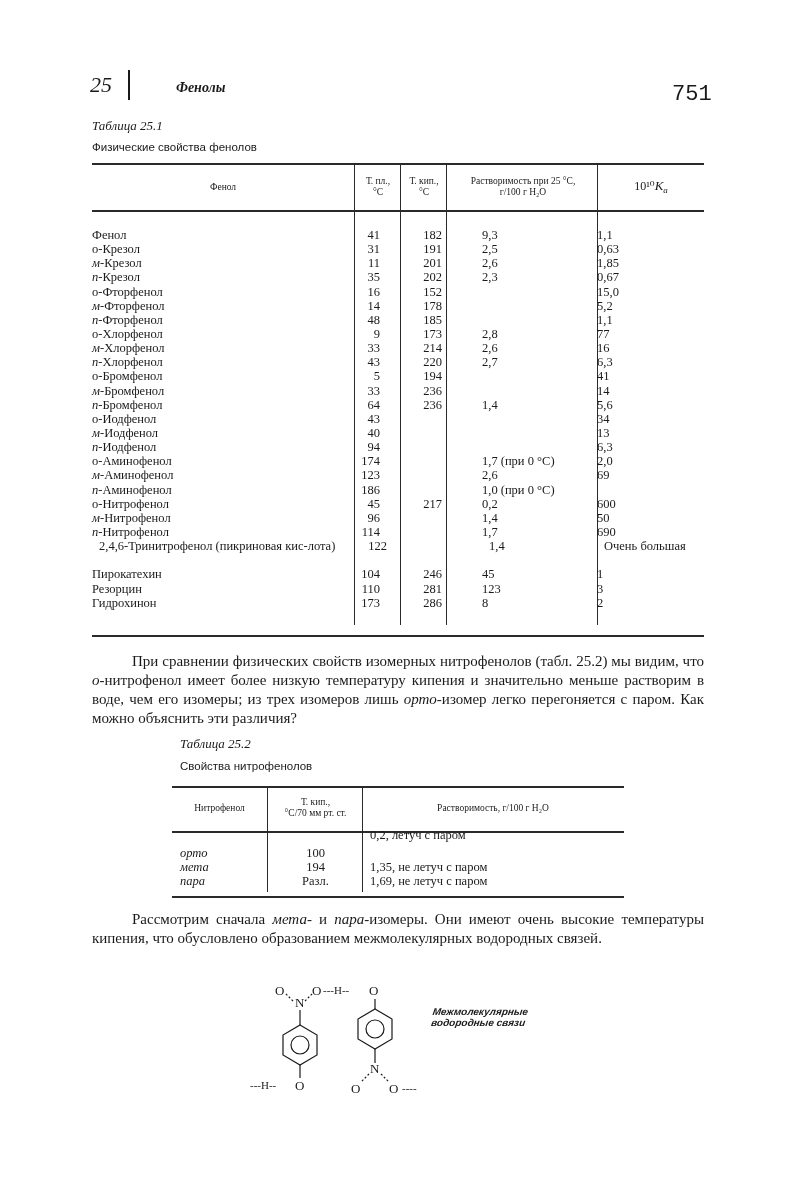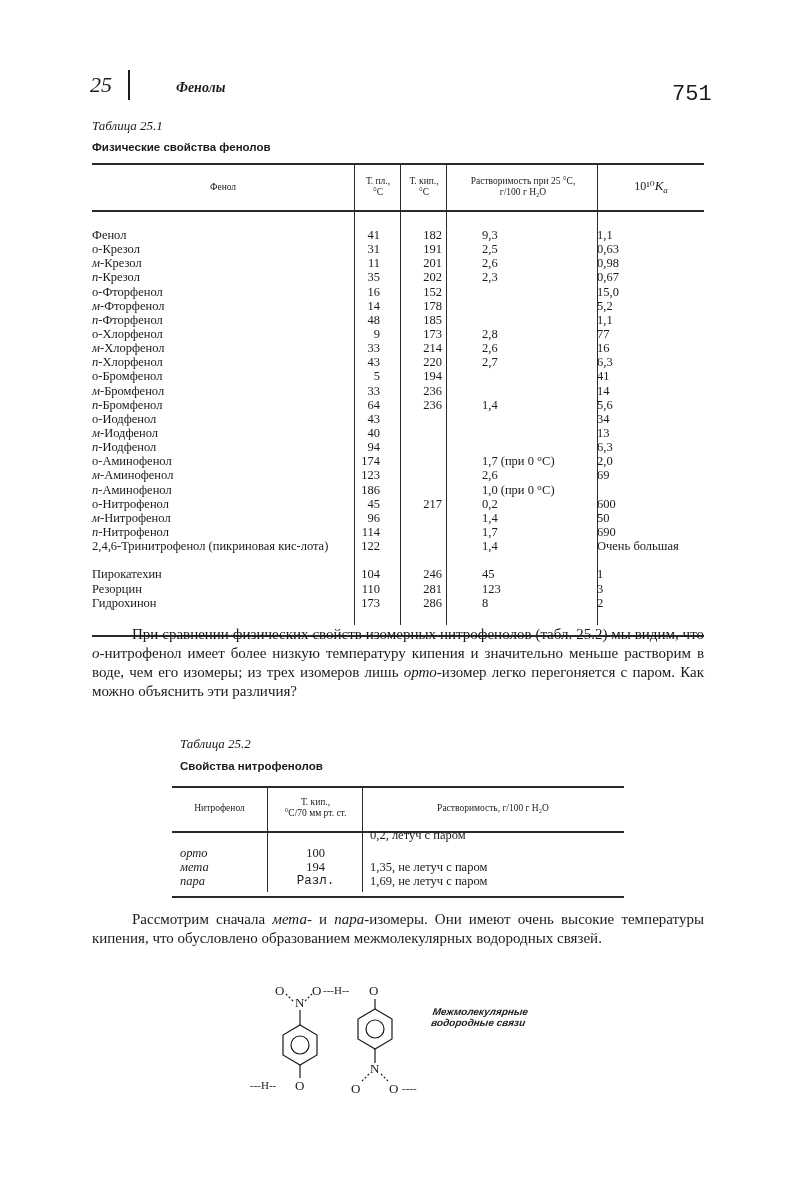--- a/index.html
+++ b/index.html
@@ -7,34 +7,34 @@
          font-family:"Liberation Serif","DejaVu Serif",serif; color:#1a1a1a; }
   .abs { position:absolute; }
 
   
   #chap-num { left:90px; top:72px; font-size:22px; font-style:italic; }
   #chap-bar { left:128px; top:70px; width:1.5px; height:30px; background:#1a1a1a; }
   #chap-title { left:148px; top:80px; font-size:14px; font-style:italic; font-weight:bold;margin-left:28px; }
   #page-num { left:672px; top:82px; font-size:22px;font-family:Liberation Mono, monospace; }
 
   .tbl-label { font-style:italic; font-size:13px; }
-  .tbl-title { font-weight:bold; font-size:11.5px; font-family:"Liberation Sans","DejaVu Sans",sans-serif; }
+  .tbl-title { font-weight:normal; font-size:11.5px; font-family:"Liberation Sans","DejaVu Sans",sans-serif; }
 
   #t1-label { left:92px; top:118px; }
   #t1-title { left:92px; top:141px; }
 
   .hr { position:absolute; height:1.5px; background:#2a2a2a; }
   .vr { position:absolute; width:1.3px; background:#2a2a2a; }
 
   .hdr { position:absolute; font-size:9.5px; text-align:center; line-height:11px; }
 
   
   #t1-body { position:absolute; left:92px; top:228px; width:612px; }
   .r1 { position:relative; height:14.15px; font-size:12.5px; line-height:14px; white-space:nowrap; }
-  .r1.tall { height:28.3px; }
+  .r1.tall { height:28.3px;margin-left:7px; }
   .r1 .c0 { position:absolute; left:0; width:255px; white-space:normal; }
   .r1 .c1 { position:absolute; left:248px; width:40px; text-align:right; }
   .r1 .c2 { position:absolute; left:314px; width:36px; text-align:right; }
   .r1 .c3 { position:absolute; left:390px; }
   .r1 .c4 { position:absolute; left:505px; }
   .it { font-style:italic; }
 
   
   .para { position:absolute; left:92px; width:612px; font-size:15px; line-height:19px; text-align:justify; }
   .para .indent { padding-left:40px; }
@@ -98,21 +98,21 @@
         <span class="c1">31</span>
         <span class="c2">191</span>
         <span class="c3">2,5</span>
         <span class="c4">0,63</span>
       </div>
       <div class="r1">
         <span class="c0"><span class="it">м-</span><span>Крезол</span></span>
         <span class="c1">11</span>
         <span class="c2">201</span>
         <span class="c3">2,6</span>
-        <span class="c4">0,98</span>
+        <span class="c4">1,85</span>
       </div>
       <div class="r1">
         <span class="c0"><span class="it">п-</span><span>Крезол</span></span>
         <span class="c1">35</span>
         <span class="c2">202</span>
         <span class="c3">2,3</span>
         <span class="c4">0,67</span>
       </div>
       <div class="r1">
         <span class="c0"><span class="">о-</span><span>Фторфенол</span></span>
@@ -264,21 +264,21 @@
       <div class="r1">
         <span class="c0"><span>Гидрохинон</span></span>
         <span class="c1">173</span>
         <span class="c2">286</span>
         <span class="c3">8</span>
         <span class="c4">2</span>
       </div>
     </div>
 </div>
 
-<div class="para" style="top:625px;">
+<div class="para" style="top:652px;">
   <span class="indent"></span><span>При сравнении физических свойств изомерных нитрофенолов (табл. 25.2) мы видим, что </span><i>о</i><span>-нитрофенол имеет более низкую температуру кипения и значительно меньше растворим в воде, чем его изомеры; из трех изомеров лишь </span><i>орто</i><span>-изомер легко перегоняется с паром. Как можно объяснить эти различия?</span>
 </div>
 
 <div class="abs tbl-label" id="t2-label">Таблица 25.2</div>
 <div class="abs tbl-title" id="t2-title">Свойства нитрофенолов</div>
 
 <div>
   <div class="hr" style="left:172px; top:786px; width:452px;"></div>
   <div class="hr" style="left:172px; top:831px; width:452px;"></div>
   <div class="hr" style="left:172px; top:896px; width:452px;"></div>
@@ -293,21 +293,21 @@
   <div class="hdr" style="left:363px; top:803px; width:260px;">Растворимость, г/100 г H₂O</div>
 
   <div id="t2-body">
       <div class="r2" style="left: 180px; top: 846px; font-style: italic;">орто</div>
       <div class="r2" style="left: 268px; top: 846px; width: 95px; text-align: center;">100</div>
       <div class="r2" style="left: 370px; top: 828px;">0,2, летуч с паром</div>
       <div class="r2" style="left: 180px; top: 860px; font-style: italic;">мета</div>
       <div class="r2" style="left: 268px; top: 860px; width: 95px; text-align: center;">194</div>
       <div class="r2" style="left: 370px; top: 860px;">1,35, не летуч с паром</div>
       <div class="r2" style="left: 180px; top: 874px; font-style: italic;">пара</div>
-      <div class="r2" style="left: 268px; top: 874px; width: 95px; text-align: center; font-family: Liberation Mono, monospace;">Разл.</div>
+      <div class="r2" style="left: 268px; top: 874px; width: 95px; text-align: center;">Разл.</div>
       <div class="r2" style="left: 370px; top: 874px;">1,69, не летуч с паром</div>
     </div>
 </div>
 
 <div class="para" style="top:910px;">
   <span class="indent"></span><span>Рассмотрим сначала </span><i>мета</i><span>- и </span><i>пара</i><span>-изомеры. Они имеют очень высокие температуры кипения, что обусловлено образованием межмолекулярных водородных связей.</span>
 </div>
 
 <svg class="abs" style="left:230px; top:975px;" width="200" height="130" font-family="Liberation Serif, DejaVu Serif, serif" font-size="13" fill="#1a1a1a">
   <g stroke="#1a1a1a" stroke-width="1.2" fill="none">

